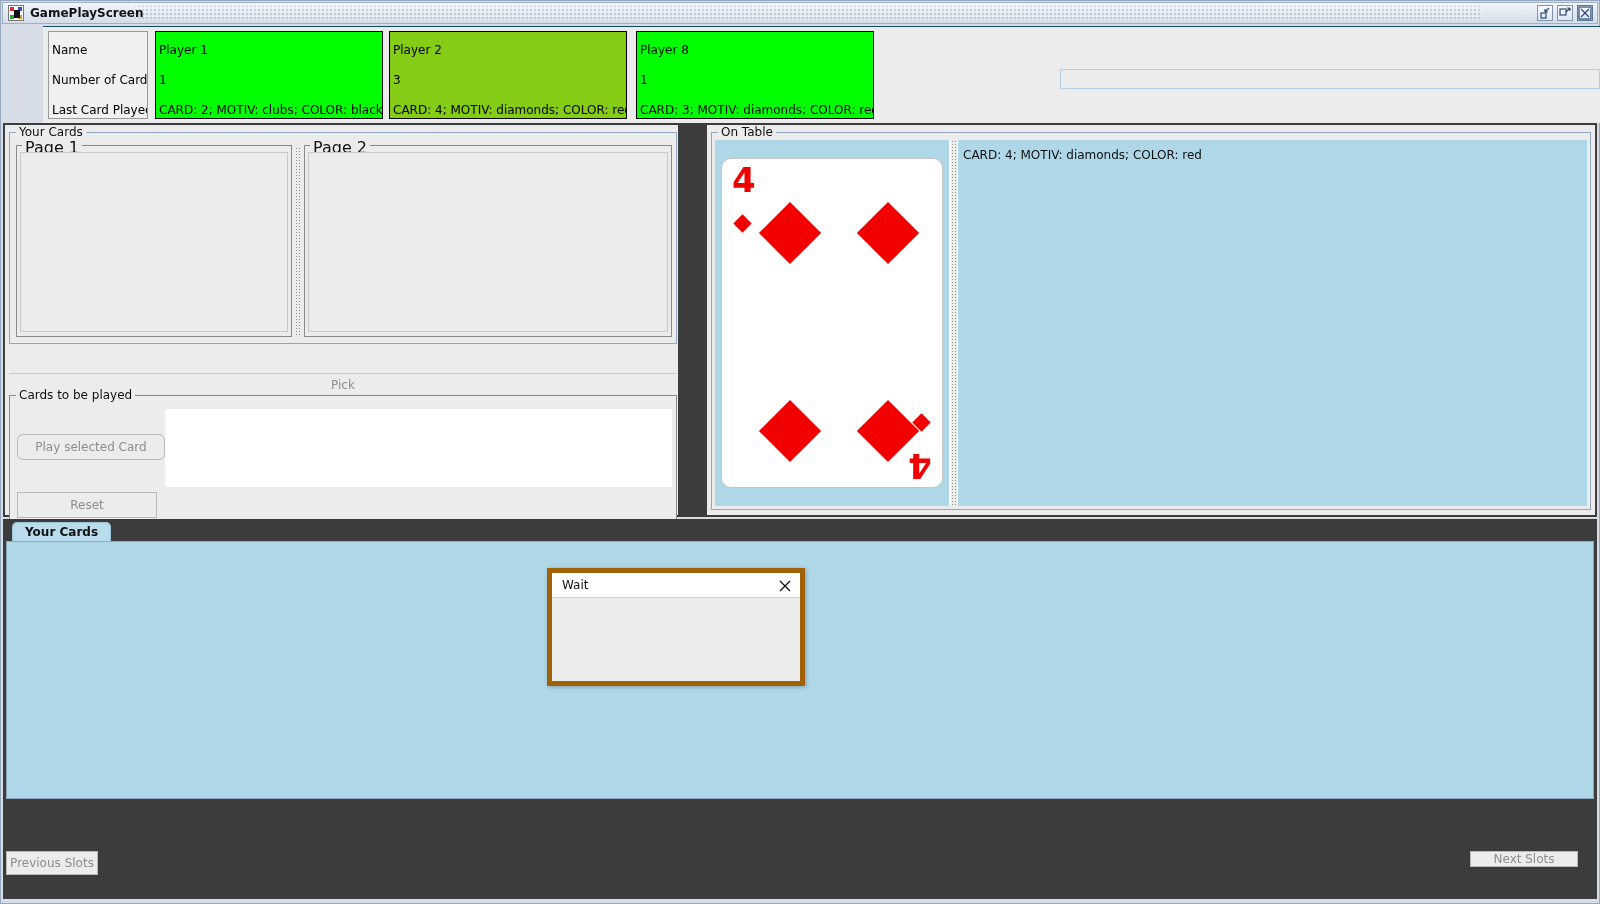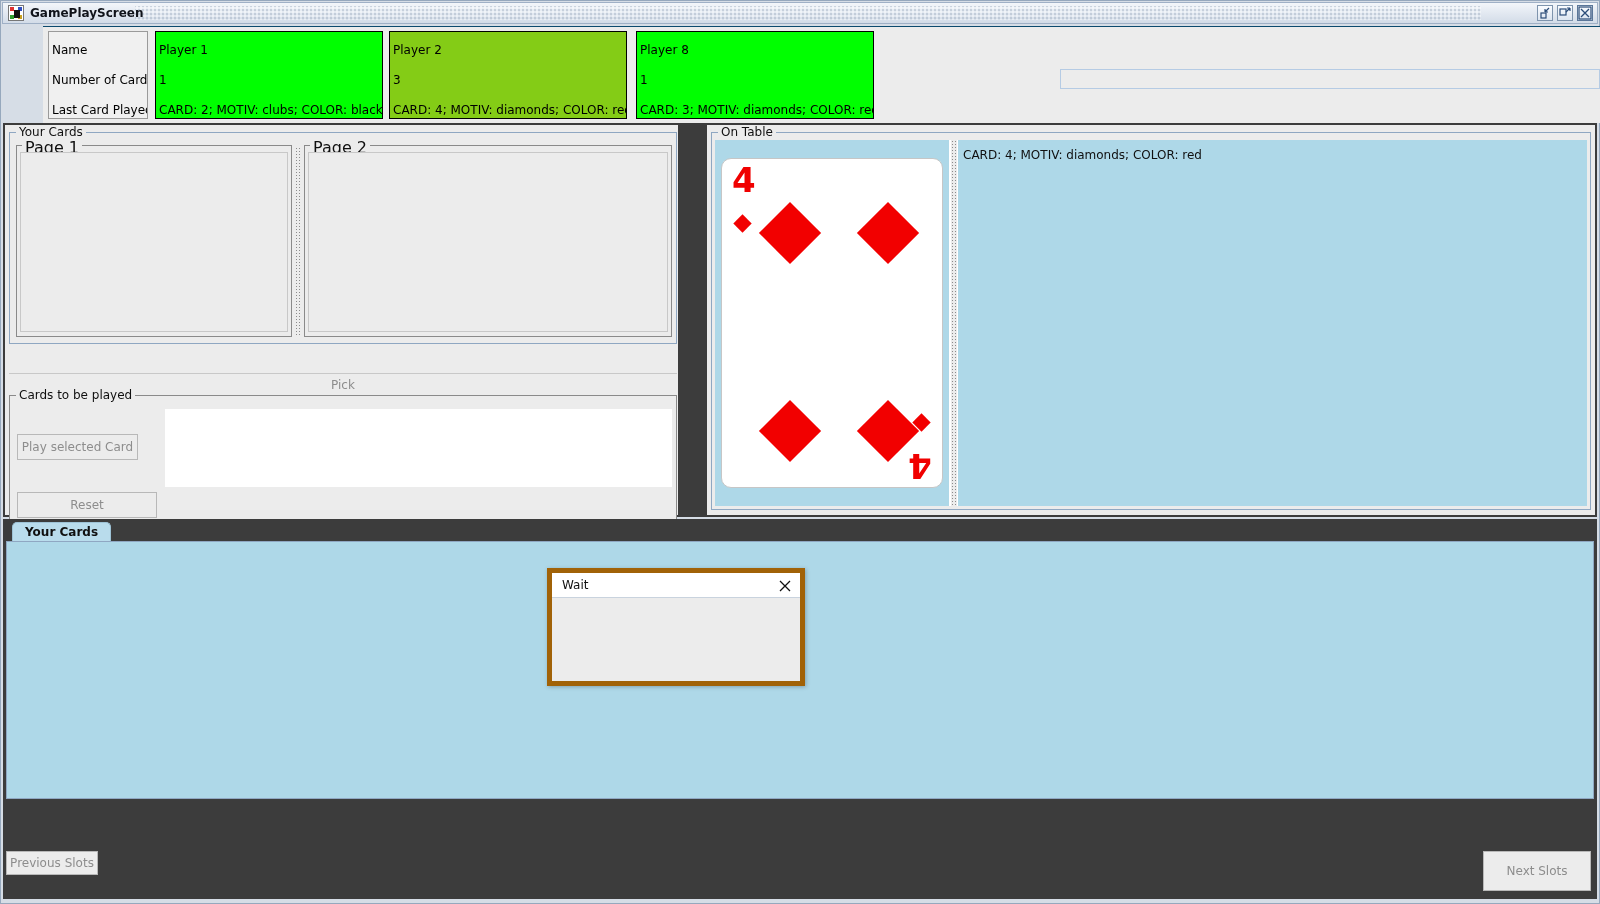--- a/index.html
+++ b/index.html
@@ -251,21 +251,21 @@
     position: absolute;
     box-sizing: border-box;
     background: #ececec;
     border: 1px solid #b8b8b8;
     color: #8d8d8d;
     font-size: 12px;
     display: flex; align-items: center; justify-content: center;
     cursor: default;
     font-family: "DejaVu Sans", "Liberation Sans", sans-serif;
   }
-  .btn-play { left: 7px; top: 38px; width: 121px; height: 26px; }
+  .btn-play { left: 7px; top: 38px; width: 148px; height: 26px; border-radius: 6px; }
   .btn-reset { left: 7px; top: 96px; width: 140px; height: 26px; }
   .played-list {
     position: absolute;
     left: 155px; top: 13px;
     width: 507px; height: 78px;
     background: #ffffff;
     border: none;
   }
 
   
@@ -391,22 +391,22 @@
     border: 1px solid #8fa7c2;
     box-sizing: border-box;
   }
   .btn-prev {
     position: absolute;
     left: 3px; top: 332px;
     width: 92px; height: 24px;
   }
   .btn-next {
     position: absolute;
-    right: 6px; top: 332px;
-    width: 108px; height: 40px;
+    right: 19px; top: 332px;
+    width: 108px; height: 16px;
   }
 
   
   .dialog {
     position: absolute;
     left: 547px; top: 568px;
     width: 258px; height: 118px;
     background: #ececec;
     border: 5px solid #a16207;
     box-sizing: border-box;

